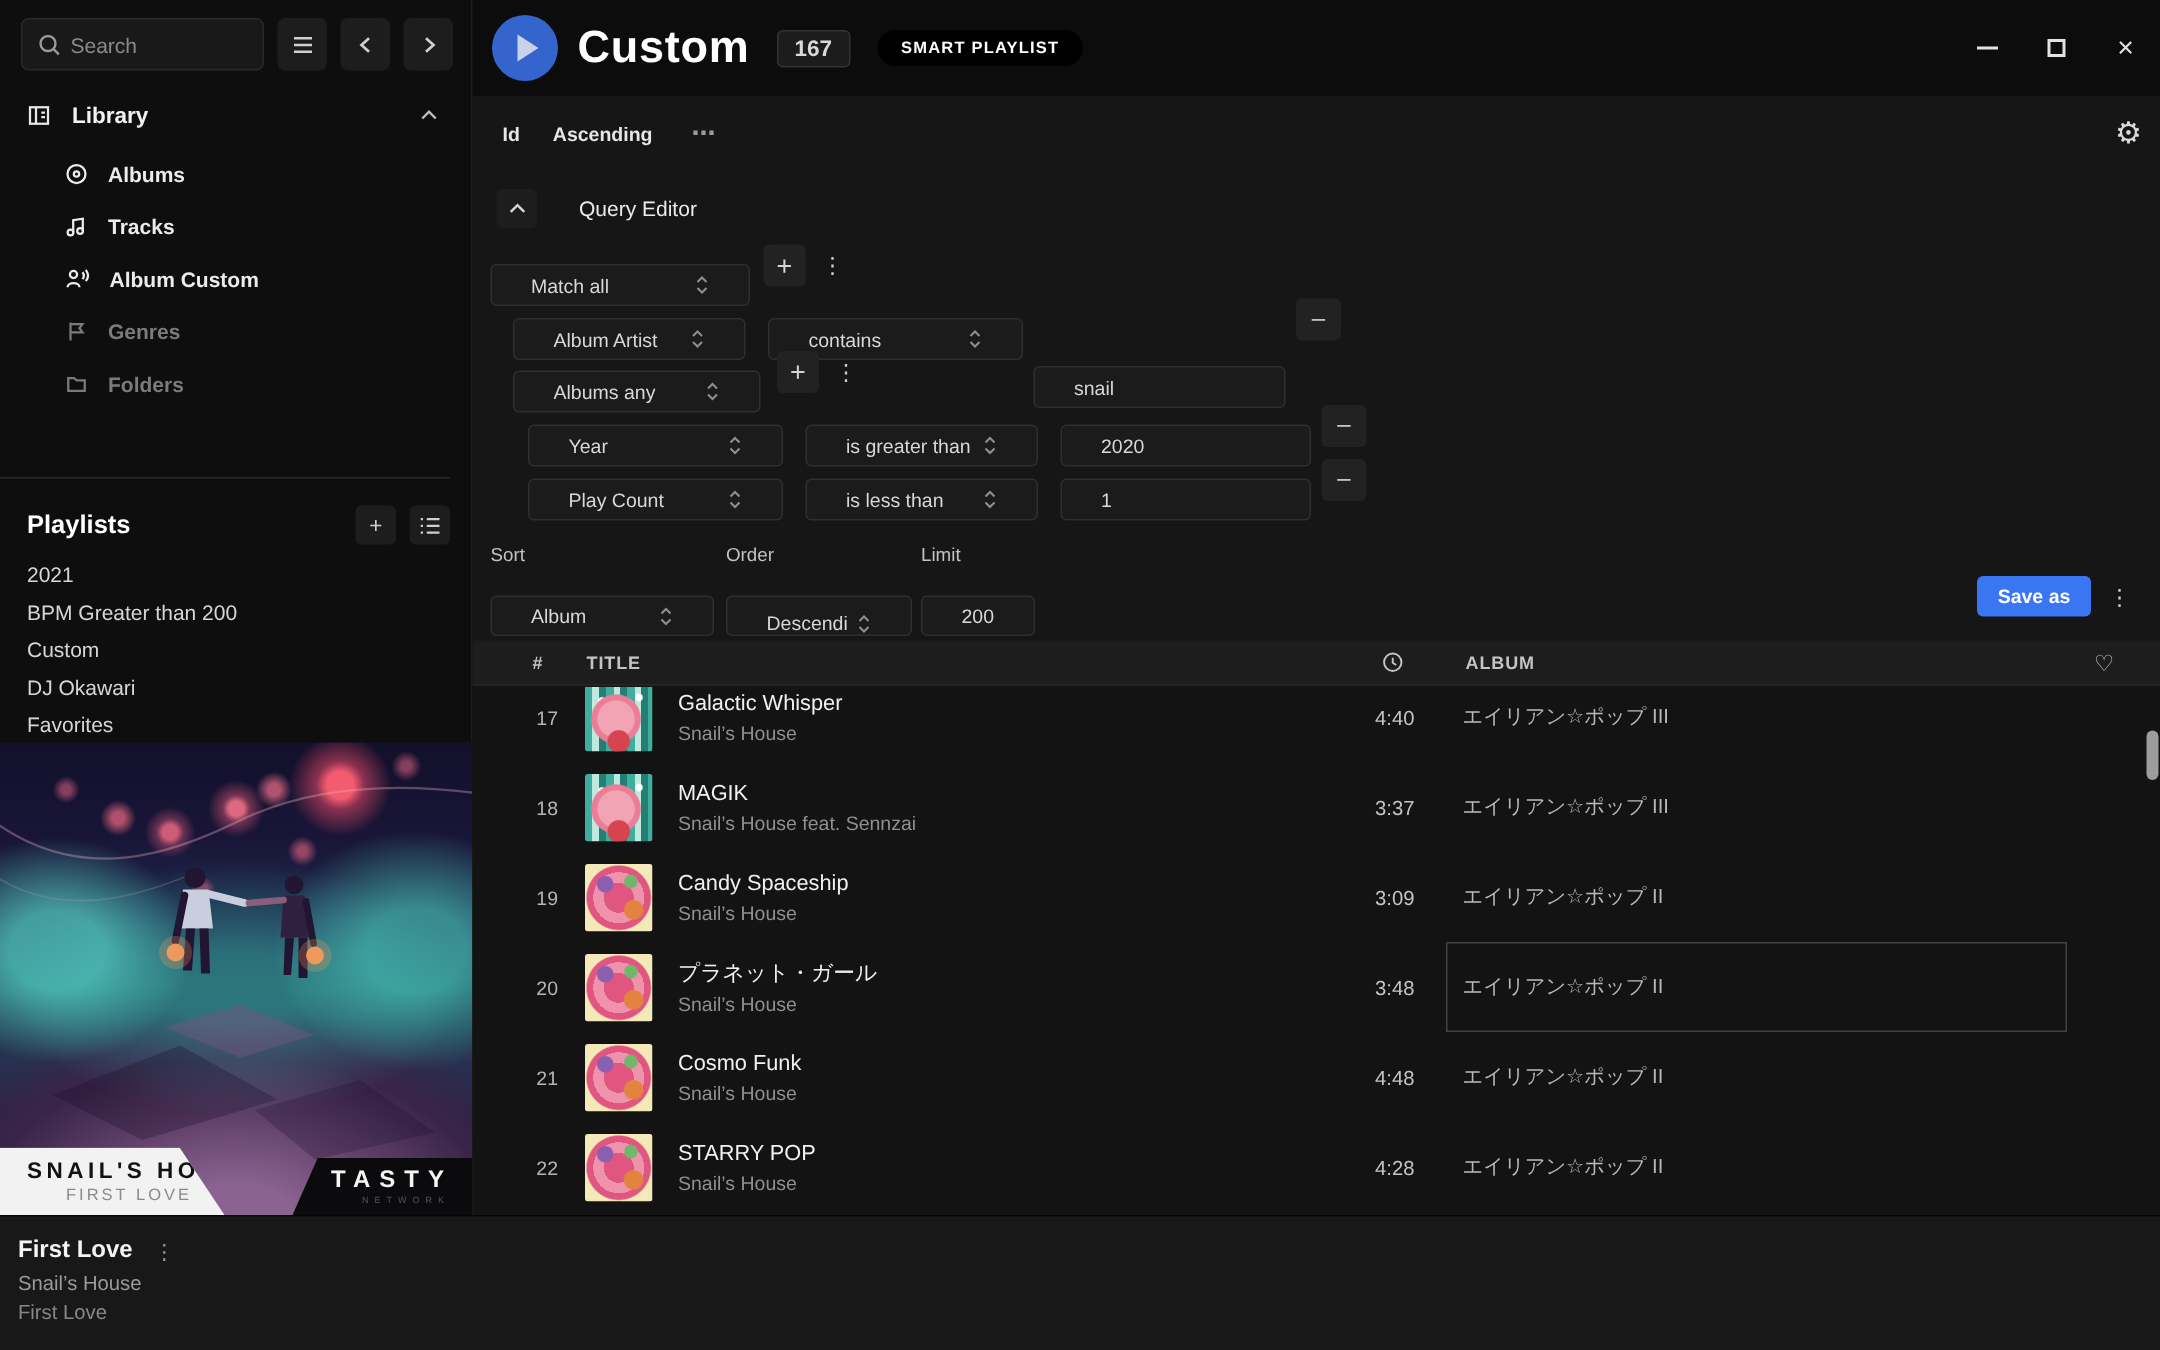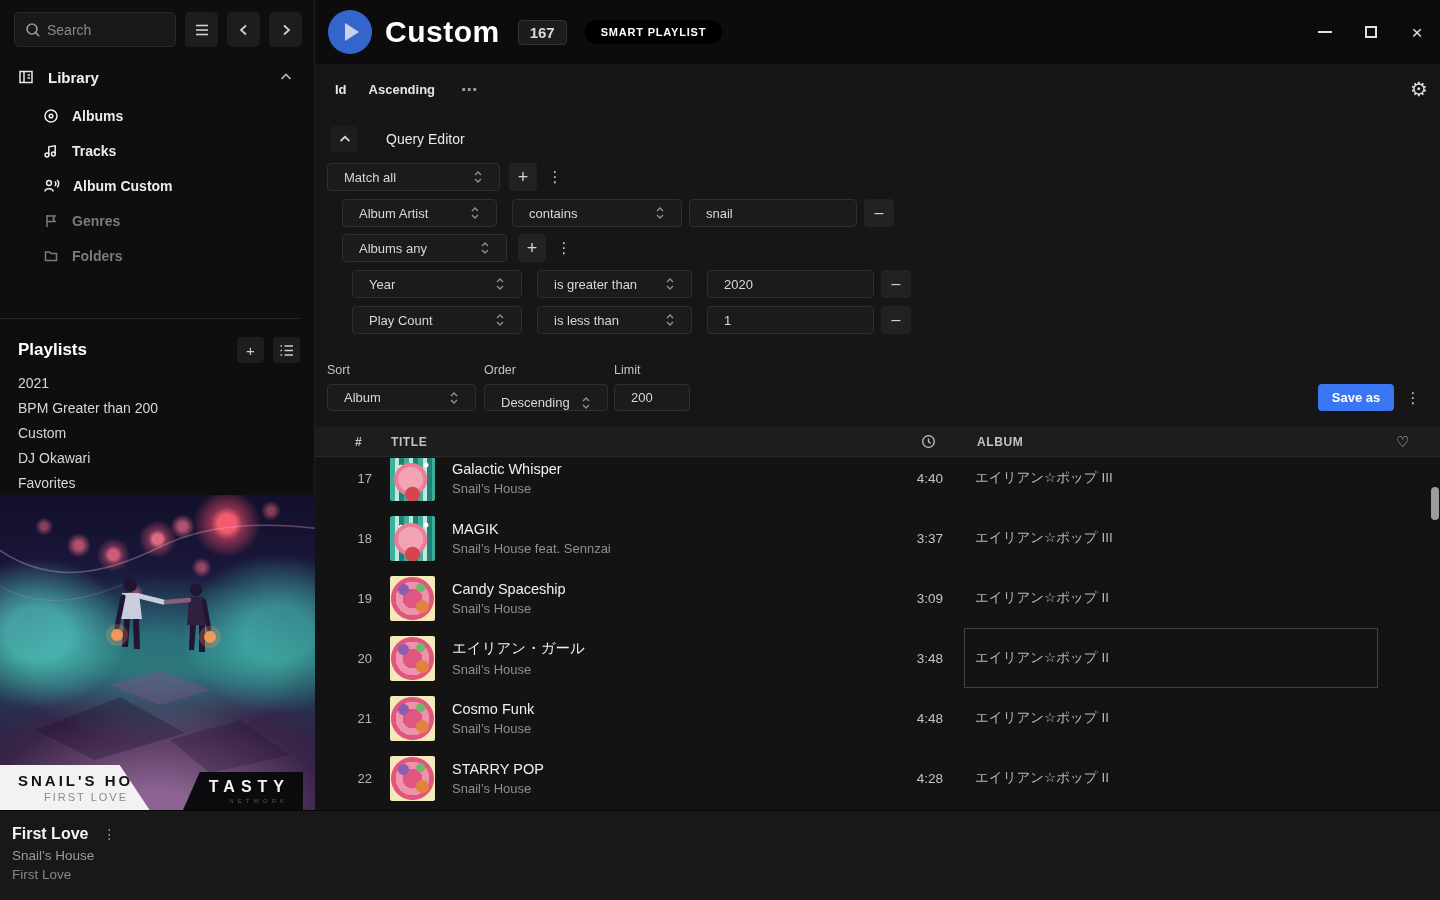--- a/index.html
+++ b/index.html
@@ -51,21 +51,21 @@
       radial-gradient(ellipse 95px 80px at 88% 44%, rgba(80,220,205,.55) 0 35%, transparent 100%),
       radial-gradient(ellipse 150px 85px at 50% 52%, rgba(65,190,185,.4) 0 30%, transparent 100%),
       radial-gradient(ellipse 230px 150px at 50% 102%, #8a6390 0 18%, #5f4068 48%, #3a2549 74%, rgba(36,23,50,0) 96%),
       linear-gradient(180deg, #12102a 0%, #191538 20%, #1d2a49 38%, #1e4853 52%, #283050 68%, #2a1d3e 84%, #1c1230 100%);
   }
   .sb-art svg.scene { position:absolute; inset:0; }
   .art-banner { position:absolute; left:0; bottom:0; width:100%; height:45px; background:#f2f2f2;
     clip-path:polygon(0 0, 38% 0, 47.5% 100%, 0 100%); }
   .art-banner .artist { position:absolute; left:18px; top:7px; font-size:15px; font-weight:bold; letter-spacing:3px; color:#111; white-space:nowrap; }
   .art-banner .album { position:absolute; left:44px; top:26px; font-size:11px; letter-spacing:2px; color:#8a8a8a; white-space:nowrap; }
-  .art-label { position:absolute; right:12px; bottom:0; width:120px; height:38px; background:#0b0b0e;
+  .art-label { position:absolute; right:0; bottom:0; width:120px; height:38px; background:#0b0b0e;
     clip-path:polygon(14% 0, 100% 0, 100% 100%, 0 100%);margin-top:48px; }
   .art-label .brand { position:absolute; right:13px; top:6px; font-size:16px; font-weight:bold; letter-spacing:6px; color:#f4f4f4; }
   .art-label .brand-sub { position:absolute; right:15px; top:26px; font-size:6px; letter-spacing:4px; color:#55555f; }
 
   
   .main { position:absolute; left:315px; top:0; width:1125px; height:810px; background:#161616; }
   .m-header { position:absolute; left:0; top:0; right:0; height:64px; background:#0c0c0c; display:flex; align-items:center; padding-left:13px; }
   .play-circle { width:44px; height:44px; border-radius:50%; background:#3465cd; display:flex; align-items:center; justify-content:center; cursor:pointer; flex:none; }
   .play-circle .tri { width:0; height:0; border-left:14px solid #c9d2e8; border-top:9px solid transparent; border-bottom:9px solid transparent; margin-left:4px; }
   .m-title { margin-left:13px; font-size:30px; font-weight:800; color:#ffffff; letter-spacing:.5px; }
@@ -82,21 +82,21 @@
   .tb-dir { margin-left:22px; font-size:13px; font-weight:bold; color:#e6e6e6; cursor:pointer; }
   .tb-more { margin-left:26px; font-size:16px; font-weight:bold; color:#9a9a9a; cursor:pointer; letter-spacing:1px; }
   .tb-gear { margin-left:auto; font-size:20px; color:#dadada; cursor:pointer; line-height:1; }
 
   
   .qe-row { position:absolute; height:28px; }
   .qe-head { position:absolute; left:16px; top:126px; display:flex; align-items:center; gap:28px; }
   .qe-collapse { width:27px; height:26px; background:#1d1d1d; border-radius:4px; display:flex; align-items:center; justify-content:center; cursor:pointer; }
   .qe-title { font-size:14px; font-weight:500; color:#eaeaea; }
 
-  .sel, .inp { height:28px; background:#1b1b1b; border:1px solid #2f2f2f; border-radius:4px; display:flex; align-items:center; padding:0 16px; font-size:13px; color:#d8d8d8; cursor:pointer; position:absolute; top:0; }
+  .sel, .inp { height:28px; background:#1b1b1b; border:1px solid #2f2f2f; border-radius:4px; display:flex; align-items:center; padding:0 26px; font-size:13px; color:#d8d8d8; cursor:pointer; position:absolute; top:13px; }
   .sel .sel-txt { flex:1; white-space:nowrap; overflow:hidden; }
   .sel svg { flex:none; margin-left:6px; }
   .inp input { width:100%; background:transparent; border:none; outline:none; color:#d8d8d8; font-size:13px; font-family:inherit; }
   .mini-btn { position:absolute; top:0; height:28px; background:#222222; border-radius:4px; display:flex; align-items:center; justify-content:center; color:#d5d5d5; cursor:pointer; }
   .kebab { position:absolute; top:0; height:28px; display:flex; align-items:center; justify-content:center; color:#cccccc; font-size:15px; cursor:pointer; width:14px; }
 
   .qe-labels { position:absolute; top:363px; font-size:12.5px; color:#c2c2c2; }
   .save-btn { position:absolute; left:1003px; top:384px; width:76px; height:27px; background:#3b76f2; border-radius:4px; display:flex; align-items:center; justify-content:center; font-size:13px; font-weight:bold; color:#fff; cursor:pointer; }
 
   
@@ -353,21 +353,21 @@
             <polyline points="2,9 5,12 8,9"></polyline>
           </svg>
       </div>
       <div class="sel" style="left:197px; width:170px;">
         <span class="sel-txt">contains</span>
         <svg width="10" height="14" viewBox="0 0 10 14" fill="none" stroke="#8f8f8f" stroke-width="1.4">
             <polyline points="2,5 5,2 8,5"></polyline>
             <polyline points="2,9 5,12 8,9"></polyline>
           </svg>
       </div>
-      <div class="inp" style="left:374px; width:168px;">
+      <div class="inp" style="left:374px; width:168px;margin-top:32px;">
         <input type="text" value="snail" style="">
       </div>
       <div class="mini-btn" style="left:549px; width:30px; font-size:16px;">
           <span>–</span>
         </div>
     </div>
 
     <div class="qe-row" style="left:0; top:234px; right:0;">
       <div class="sel" style="left:27px; width:165px;">
         <span class="sel-txt">Albums any</span>
@@ -500,21 +500,21 @@
             <div class="ttitle">Candy Spaceship</div>
             <div class="tartist">Snail’s House</div>
           </div>
           <div class="tdur">3:09</div>
           <div class="talbum">エイリアン☆ポップ II</div>
         </div>
         <div class="trow">
           <div class="tnum">20</div>
           <div class="tcover cover" data-cover="alien-pop-2"></div>
           <div class="tmeta">
-            <div class="ttitle">エイリアン・ガール</div>
+            <div class="ttitle">プラネット・ガール</div>
             <div class="tartist">Snail’s House</div>
           </div>
           <div class="tdur">3:48</div>
           <div class="talbum">エイリアン☆ポップ II</div>
           <div class="cell-focus"></div>
         </div>
         <div class="trow">
           <div class="tnum">21</div>
           <div class="tcover cover" data-cover="alien-pop-2"></div>
           <div class="tmeta">

